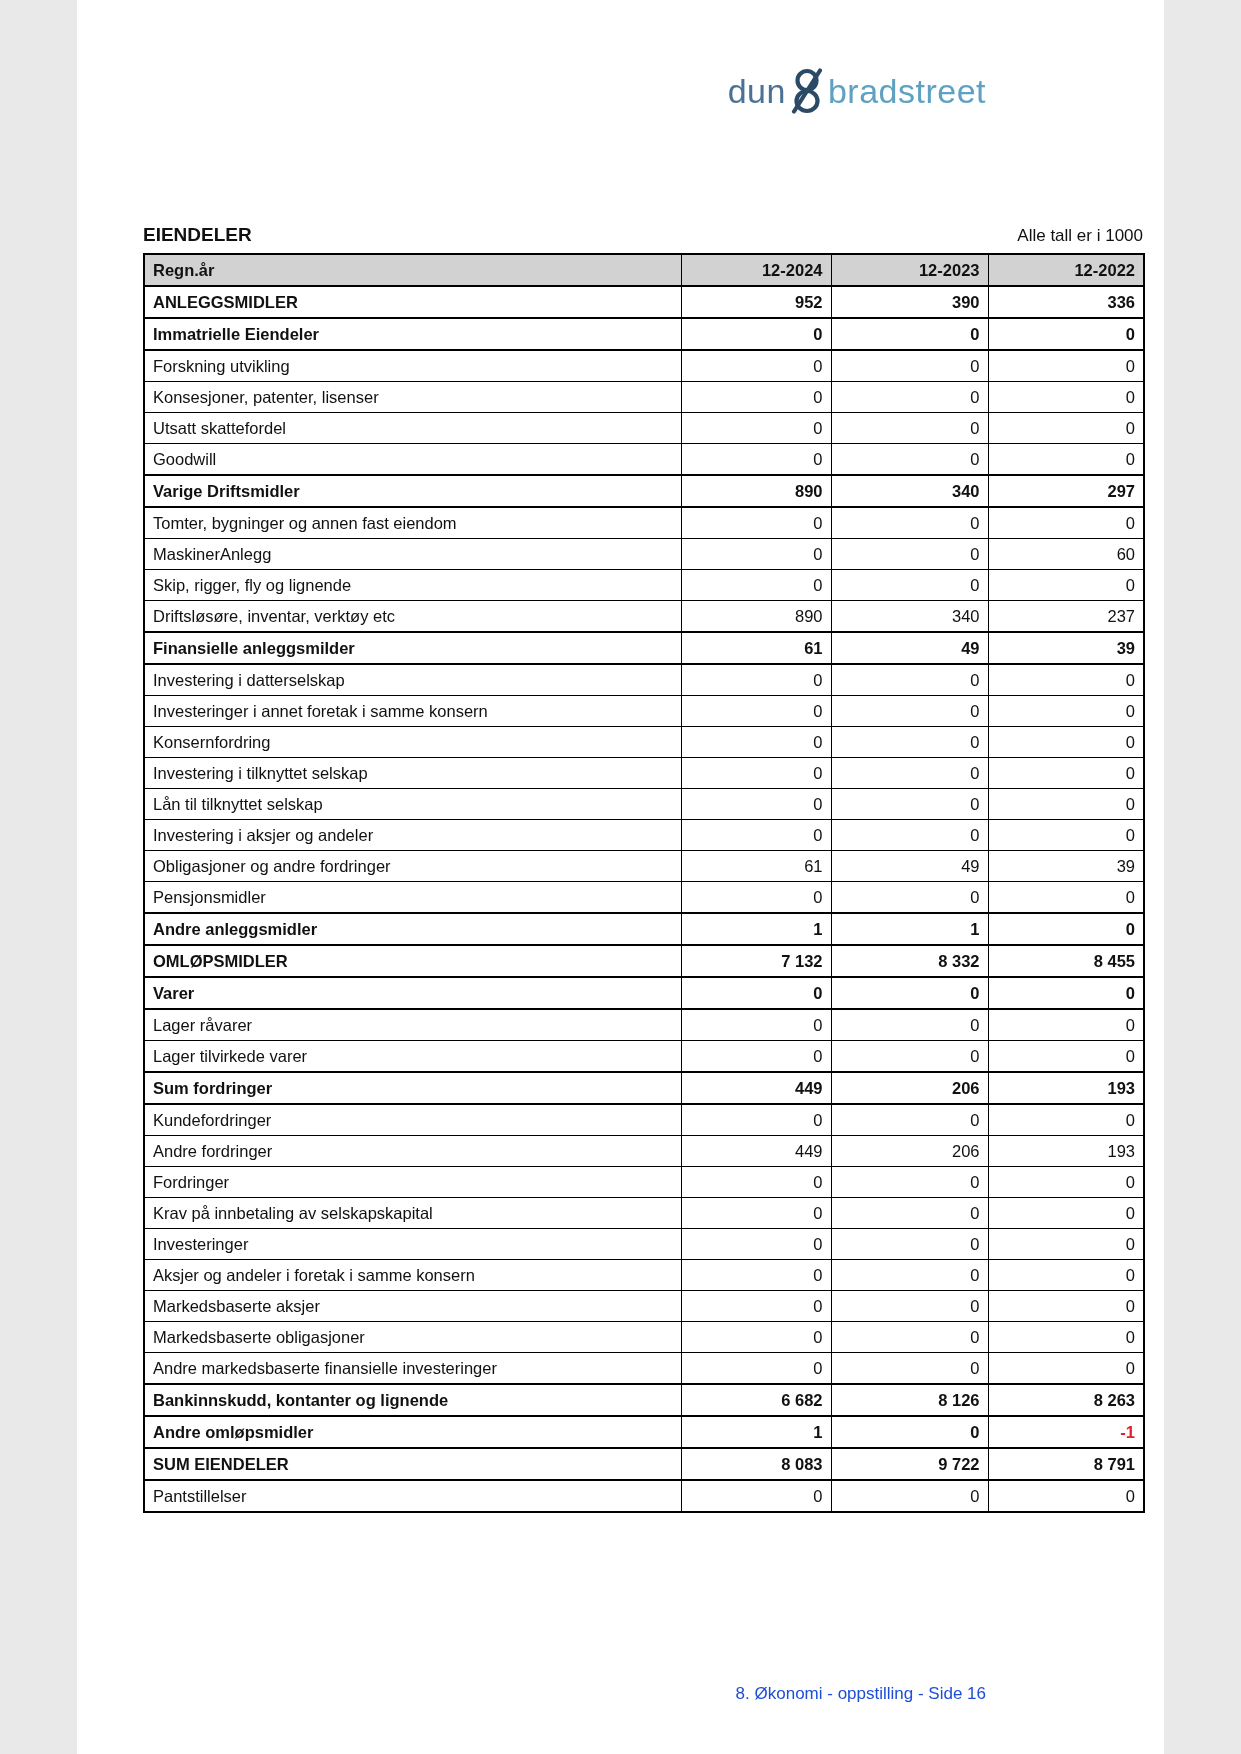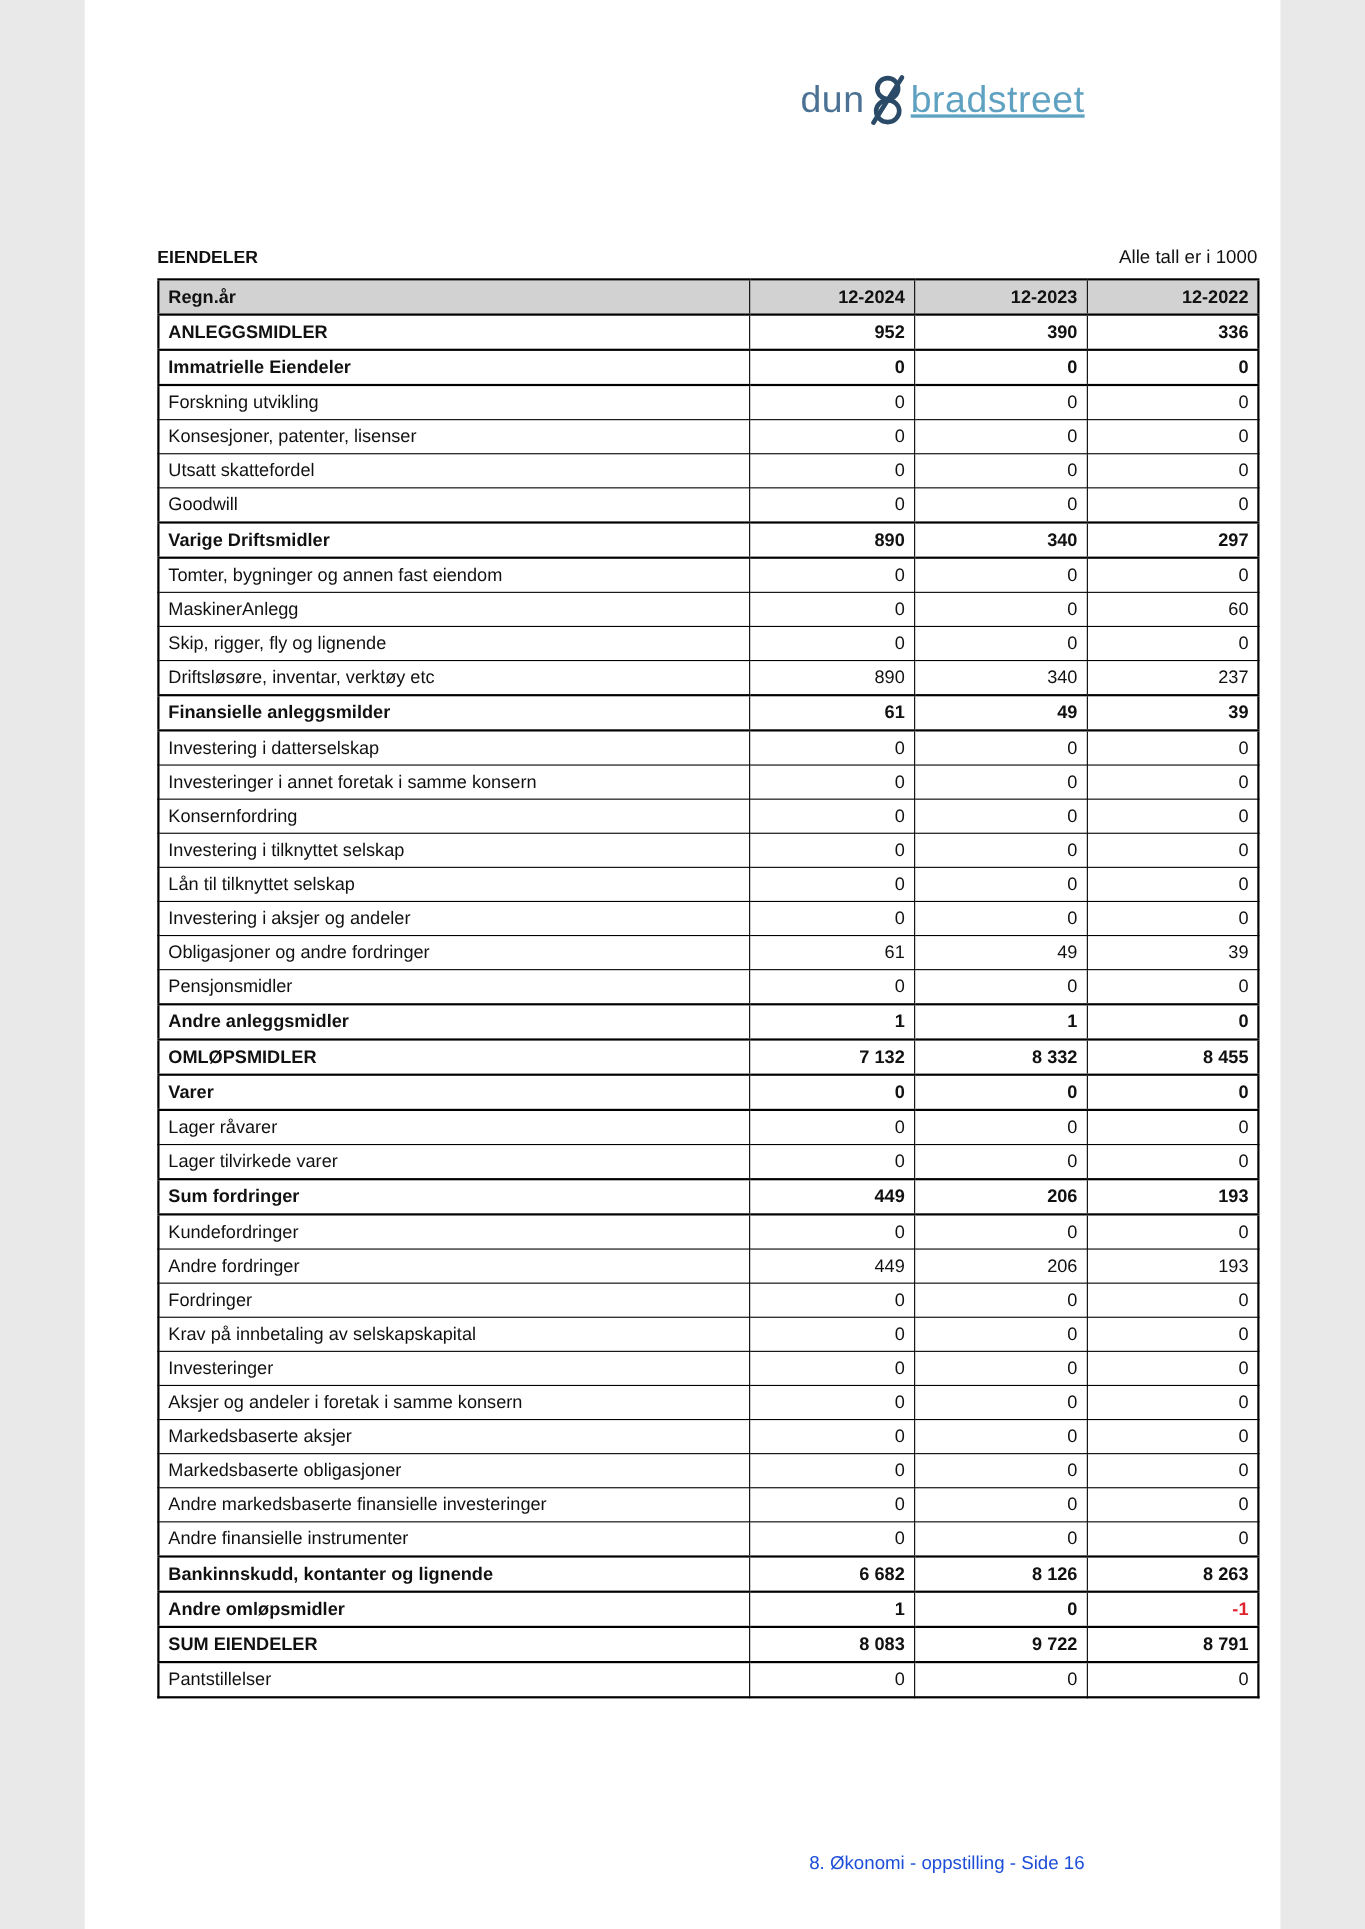--- a/index.html
+++ b/index.html
@@ -15,32 +15,32 @@
 
   
   .logo {
     position:absolute;
     top:68px; right:178px;
     display:flex; align-items:center;
     line-height:1;
   }
   .logo-word { font-size:34px; letter-spacing:0.5px; }
   .logo-dun { color:var(--logo1,#4b7294); }
-  .logo-brad { color:var(--logo2,#5fa1c1);text-decoration:underline; }
+  .logo-brad { color:var(--logo2,#5fa1c1); }
   .logo-amp { display:inline-block; margin:0 3px; height:46px; }
   .logo-amp svg { display:block; height:46px; width:36px; }
 
   
   .title-row {
     position:absolute;
     left:66px; top:224px;
     width:1000px;
     display:flex; justify-content:space-between; align-items:baseline;
   }
-  .doc-title { font-weight:bold; font-size:16px; }
+  .doc-title { font-weight:bold; font-size:19px; }
   .units-note { font-size:17px; }
 
   
   table.sheet {
     position:absolute;
     left:66px; top:253px;
     width:1000px;
     border-collapse:collapse;
     table-layout:fixed;
     font-size:16.5px;
@@ -316,26 +316,20 @@
           <td class="num">0</td>
           <td class="num">0</td>
           <td class="num">0</td>
         </tr>
         <tr>
           <td class="label">Andre markedsbaserte finansielle investeringer</td>
           <td class="num">0</td>
           <td class="num">0</td>
           <td class="num">0</td>
         </tr>
-        <tr>
-          <td class="label">Andre finansielle instrumenter</td>
-          <td class="num">0</td>
-          <td class="num">0</td>
-          <td class="num">0</td>
-        </tr>
         <tr class="section">
           <td class="label">Bankinnskudd, kontanter og lignende</td>
           <td class="num">6 682</td>
           <td class="num">8 126</td>
           <td class="num">8 263</td>
         </tr>
         <tr class="section">
           <td class="label">Andre omløpsmidler</td>
           <td class="num">1</td>
           <td class="num">0</td>

